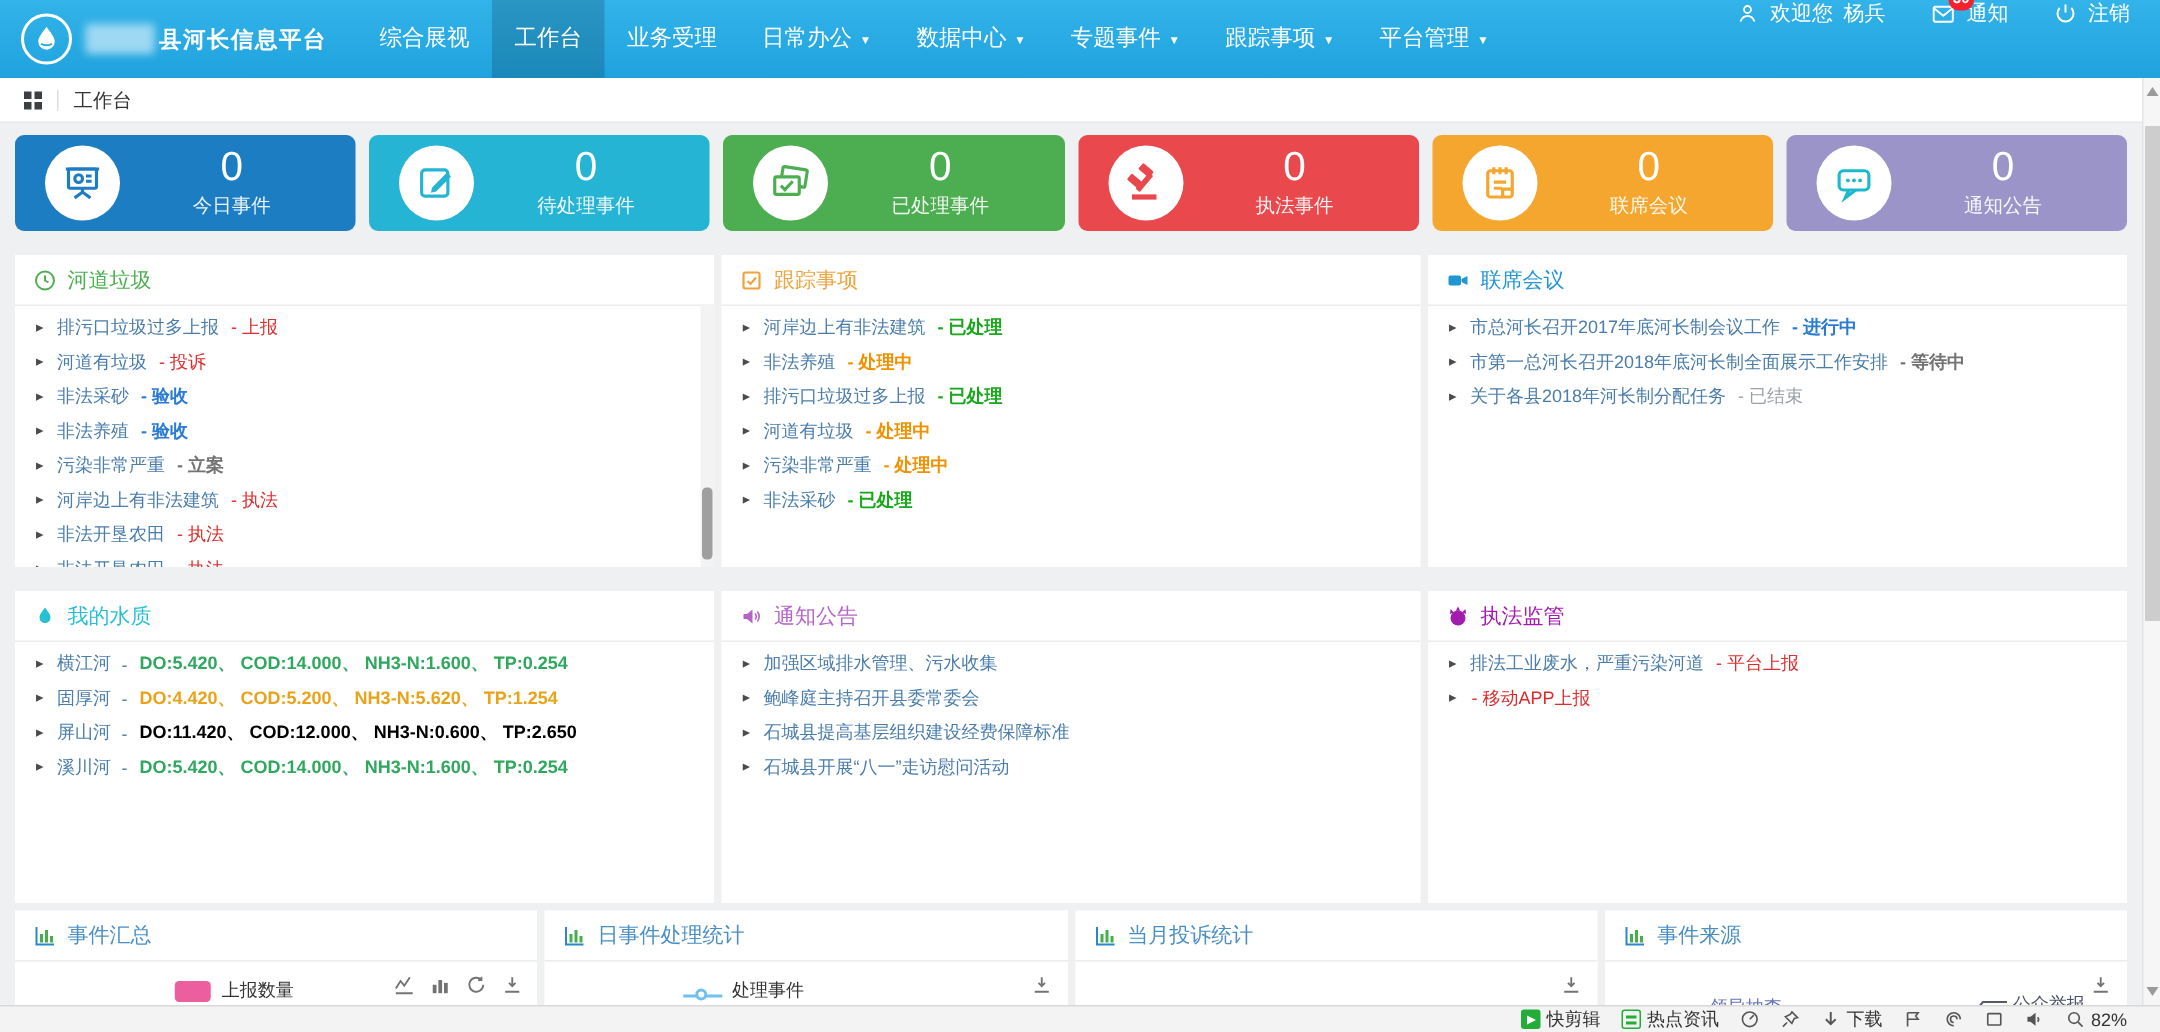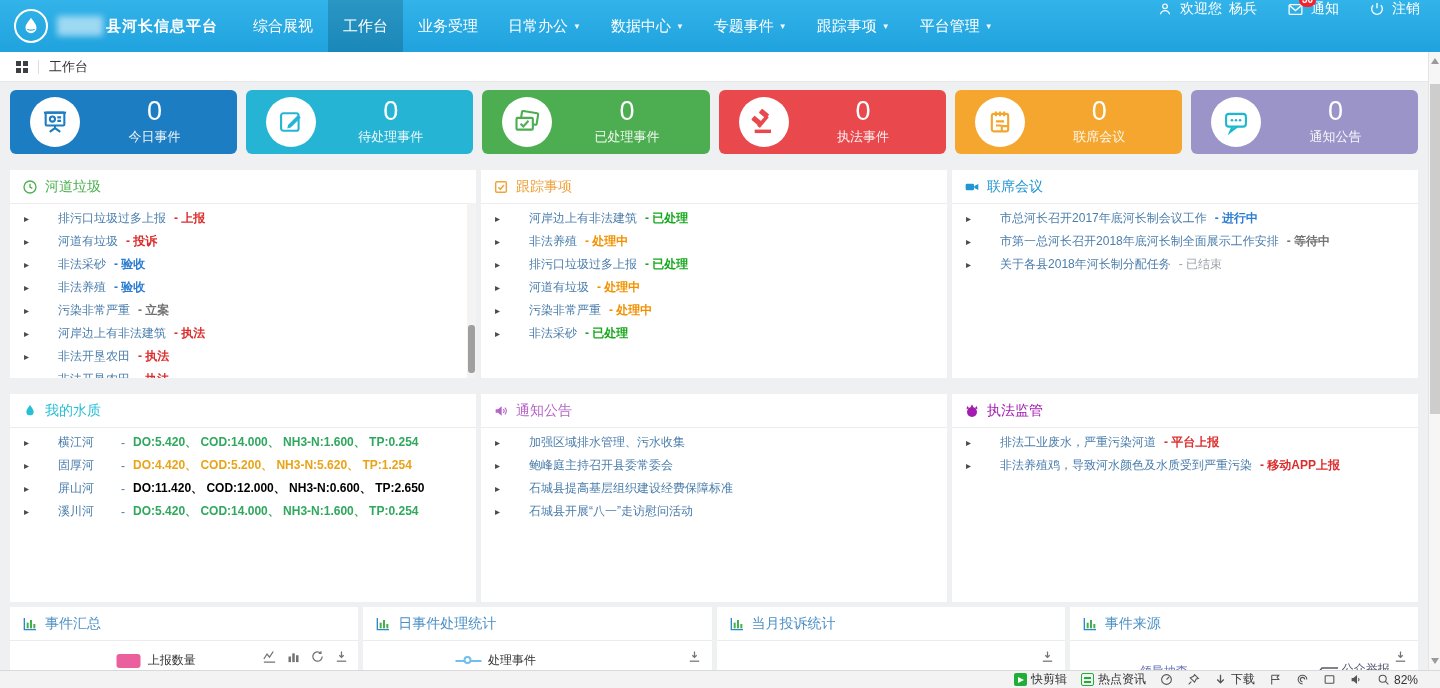--- a/index.html
+++ b/index.html
@@ -47,23 +47,23 @@
   .pgrid { display:grid; grid-template-columns:1fr 1fr 1fr; gap:5px; margin-top:16px; }
   .panel { background:#fff; height:208px; position:relative; overflow:hidden; }
   .ptitle { display:flex; align-items:center; gap:7px; padding:8px 12px 7px; font-size:14px; border-bottom:1px solid #ececec; }
   .ptitle svg { width:16px; height:16px; flex:none; }
   .t-green{color:#4cb050} .t-orange{color:#f0a23c} .t-blue{color:#2196d3}
   .t-cyan{color:#26bfd4} .t-purple{color:#b565c8} .t-red{color:#a21caf} .t-steel{color:#4a8fc4}
 
   ul.plist { list-style:none; padding:3px 14px 0 14px; }
   .plist li { display:flex; align-items:center; height:23px; font-size:12px; cursor:pointer; white-space:nowrap; overflow:hidden; }
   .arr { color:#4b4b4b; font-size:10px; margin-right:9px; flex:none; }
-  .txt { color:#4a7dab; margin-right:7px;margin-left:20px; }
+  .txt { color:#4a7dab; margin-right:7px; }
   .status { margin-left:1px; }
-  [data-color="red"]    { color:#dc2d2d; font-weight:700;text-align:center; }
+  [data-color="red"]    { color:#dc2d2d; font-weight:400;text-align:center; }
   [data-color="blue"]   { color:#2a7bd2; font-weight:700; }
   [data-color="gold"]   { color:#737373; font-weight:700; }
   [data-color="green"]  { color:#17a81b; font-weight:700; }
   [data-color="orange"] { color:#f29100; font-weight:700; }
   [data-color="gray"]   { color:#9aa0a6; }
   [data-color="wgreen"] { color:#2fa85e; font-weight:700; }
   [data-color="worange"]{ color:#eaa318; font-weight:700; }
   [data-color="wcyan"]  { color:#000000; font-weight:700; }
 
   .inner-scroll { position:absolute; right:0; top:33px; bottom:0; width:9px; background:#f3f3f3; }
@@ -481,21 +481,20 @@
         <span>执法监管</span>
       </div>
       <ul class="plist">
         <li>
             <span class="arr">▸</span>
             <span class="txt">排法工业废水，严重污染河道</span>
             <span class="status" data-color="red">- 平台上报</span>
           </li>
         <li>
             <span class="arr">▸</span>
-            <span class="txt">非法养殖鸡，导致河水颜色及水质受到严重污染</span>
             <span class="status" data-color="red">- 移动APP上报</span>
           </li>
       </ul>
     </div>
   </div>
 
   <div class="cgrid">
     <div class="chartpanel">
       <div class="ptitle t-steel">
         <svg viewBox="0 0 24 24">
@@ -537,21 +536,21 @@
       <div class="ptitle t-steel">
         <svg viewBox="0 0 24 24">
             <path d="M3.5 3v17.5H21" stroke="#2b87c8" stroke-width="2" fill="none"></path>
             <rect x="7" y="10" width="3" height="8.5" fill="#44b04a"></rect>
             <rect x="12" y="6" width="3" height="12.5" fill="#44b04a"></rect>
             <rect x="17" y="12" width="3" height="6.5" fill="#44b04a"></rect>
           </svg>
         <span>日事件处理统计</span>
       </div>
       <div class="cbody">
-        <div class="legend" style="left:38%;">
+        <div class="legend" style="left:38%;align-items:flex-end;">
           <span class="line-mark">
               <i></i>
             </span>
           <span>处理事件</span>
         </div>
         <div class="dl-only"><svg viewBox="0 0 24 24" fill="none" stroke="currentColor" stroke-width="2">
               <path d="M12 4v9M8.5 10l3.5 3.5L15.5 10"></path>
               <path d="M4.5 19.5h15"></path>
             </svg></div>
       </div>

